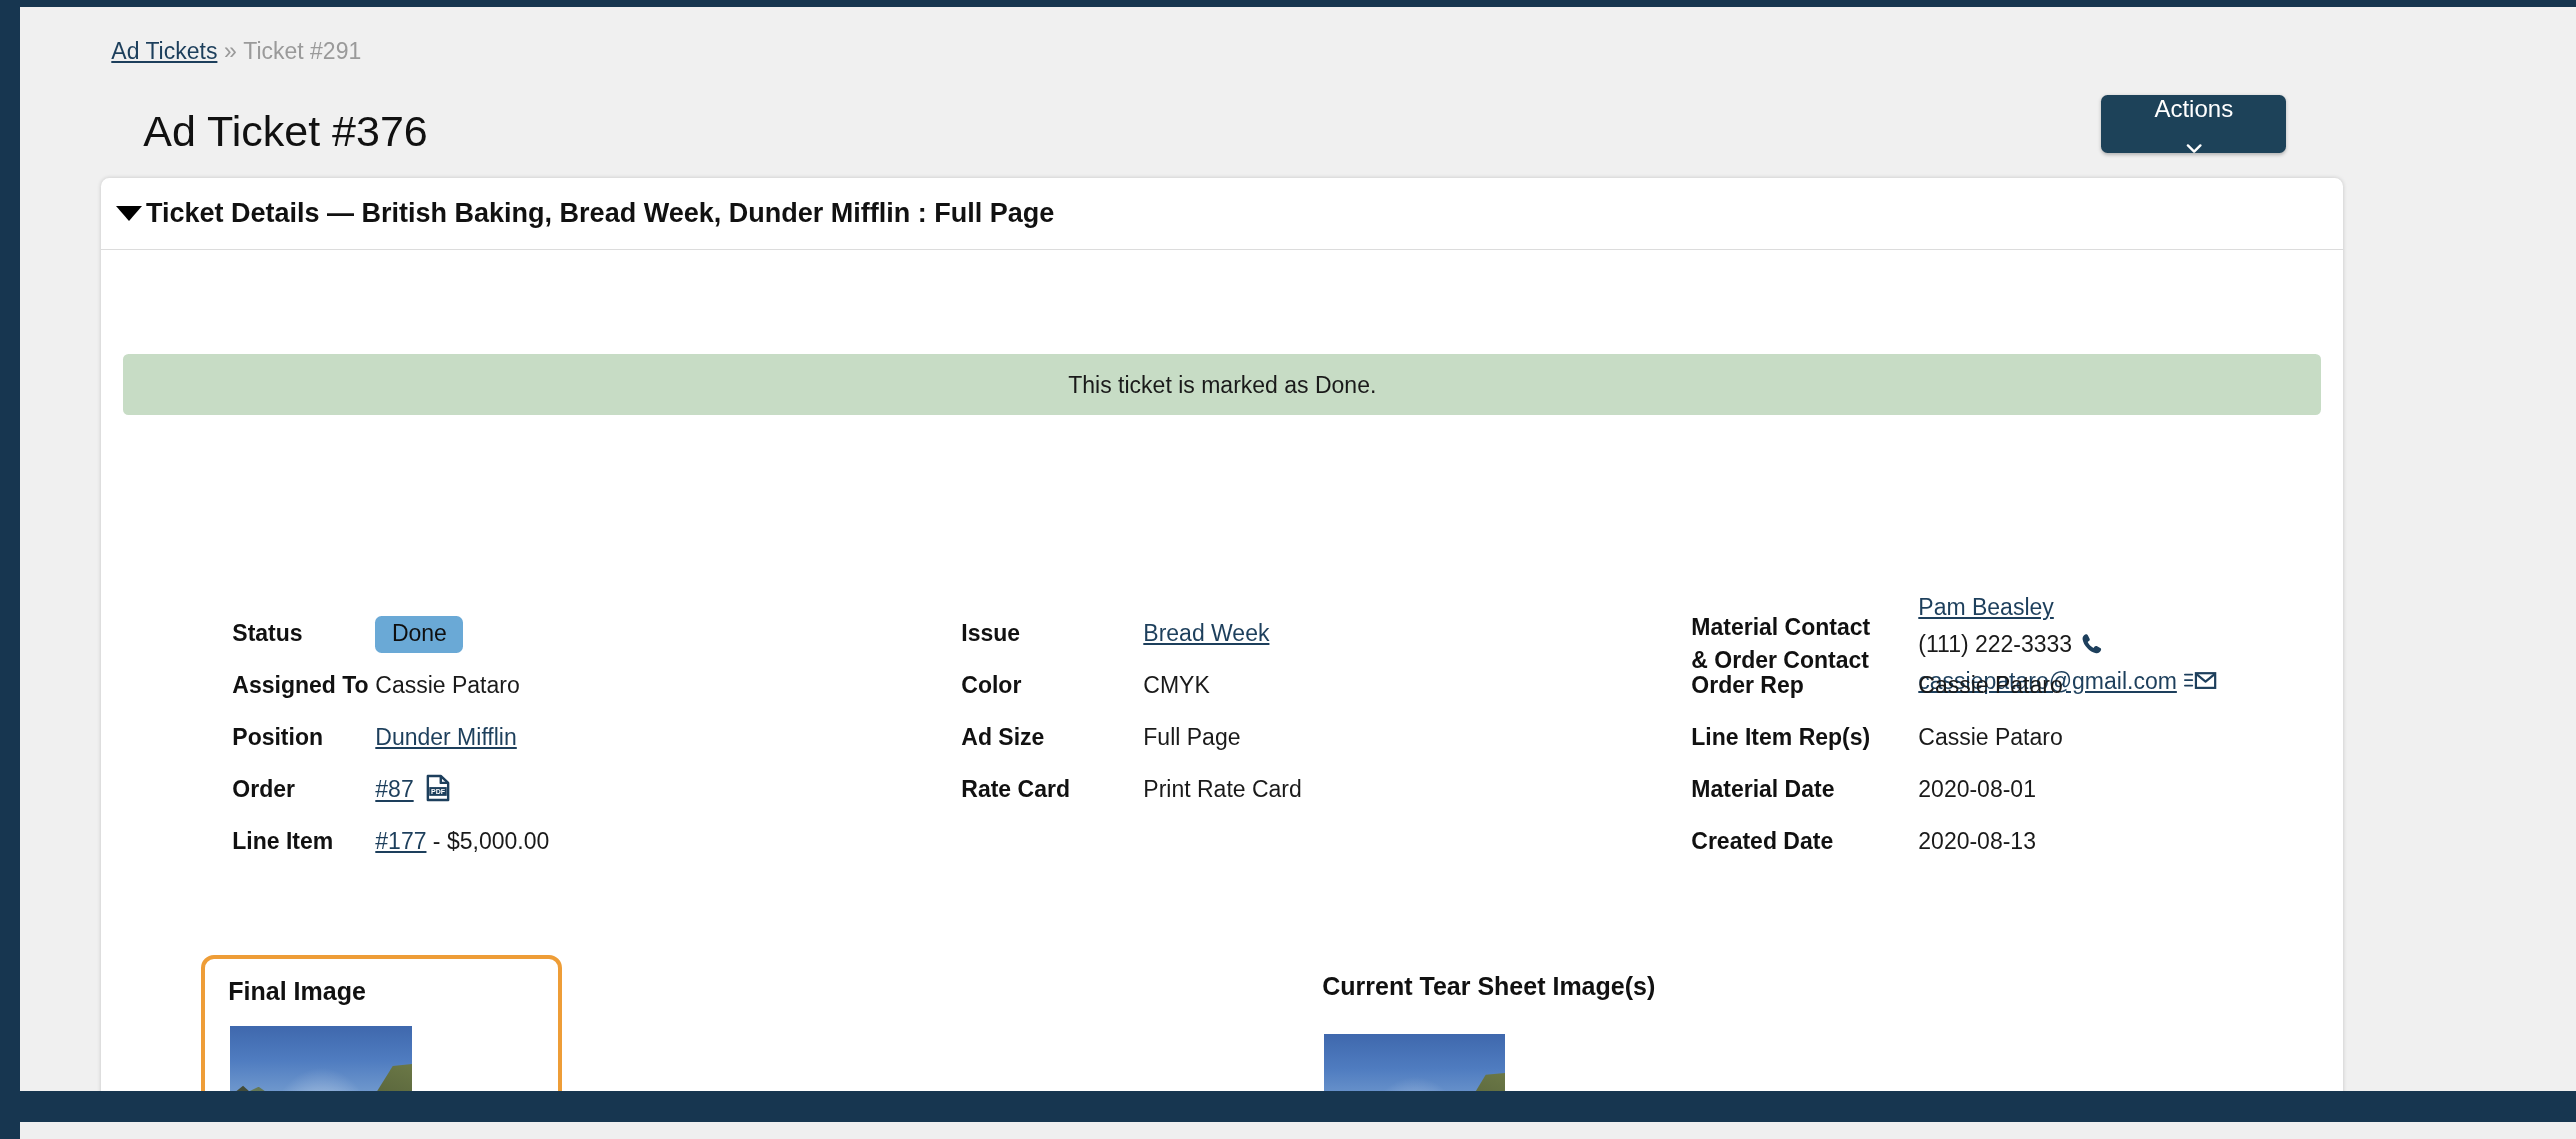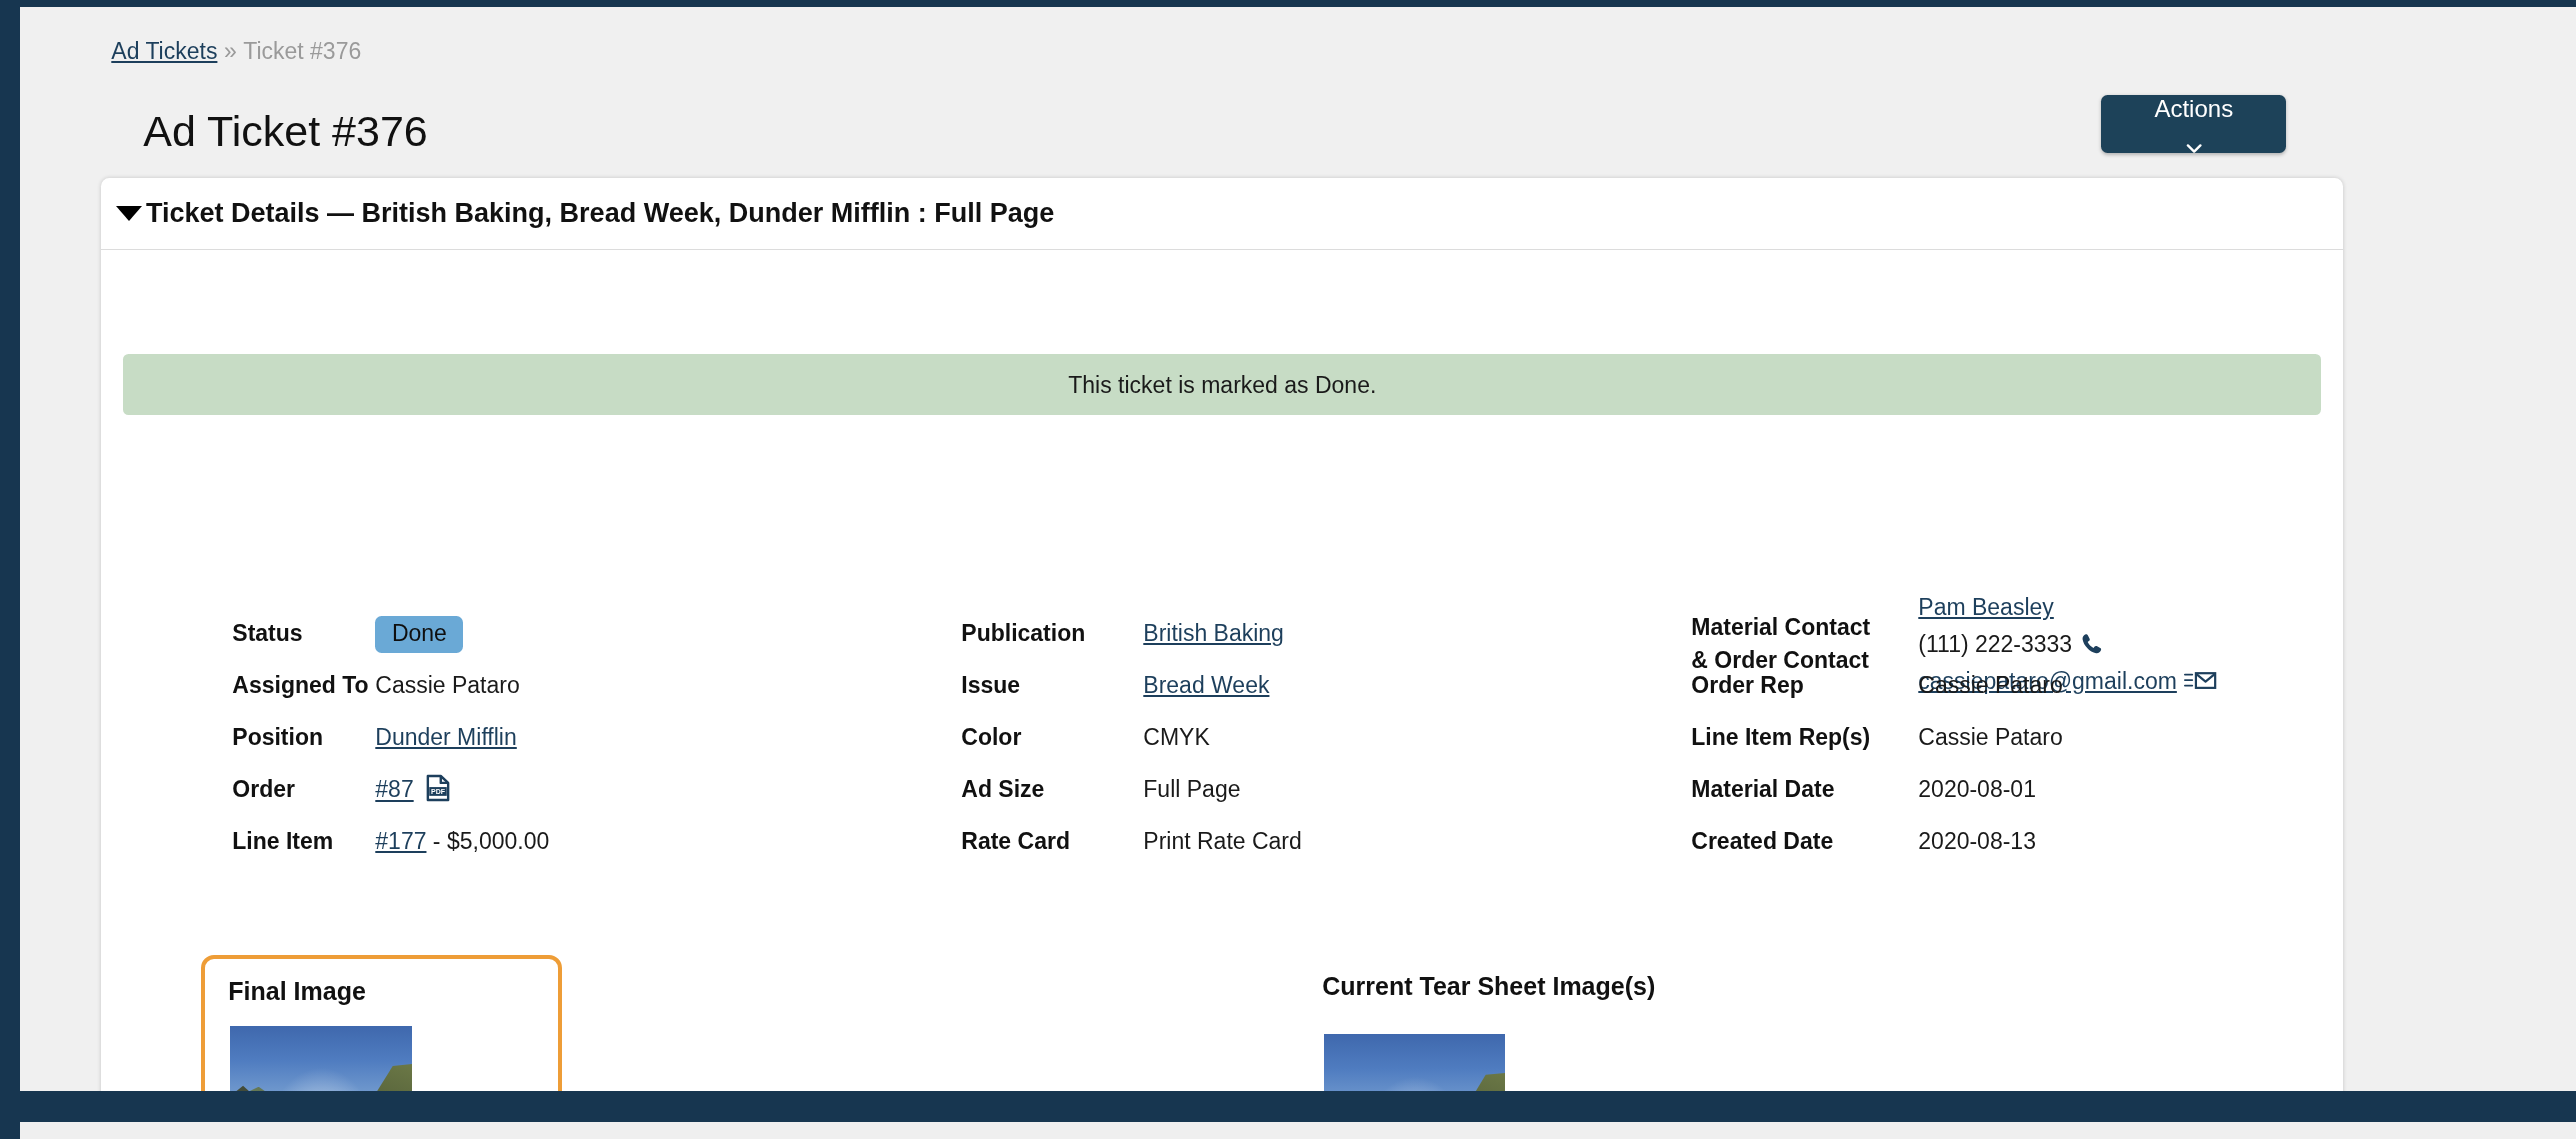--- a/index.html
+++ b/index.html
@@ -252,21 +252,21 @@
 </style>
 </head>
 <body>
 
 <div id="top-strip"></div>
 <div id="left-strip"></div>
 
 <div id="page">
 
   <div id="breadcrumb">
-    <a class="crumb-link" href="#">Ad Tickets</a><span class="crumb-sep">»</span><span class="crumb-current">Ticket #376</span>
+    <a class="crumb-link" href="#">Ad Tickets</a><span class="crumb-sep">»</span><span class="crumb-current">Ticket #291</span>
   </div>
 
   <h1 id="page-title">Ad Ticket #376</h1>
 
   <div id="actions-button">
     <span class="btn-label">Actions</span>
     <svg class="chev" viewBox="0 0 22 14">
       <path d="M2 2 L11 11 L20 2" fill="none" stroke="#ffffff" stroke-width="3.4" stroke-linecap="round" stroke-linejoin="round"></path>
     </svg>
   </div>
@@ -316,26 +316,20 @@
         <div class="frow">
           <span class="flabel">Line Item</span>
           <span class="fvalue">
             <a class="lnk" href="#">#177</a>
             <span>- $5,000.00</span>
           </span>
         </div>
       </div>
 
       <div class="field-col" id="col-mid">
-        <div class="frow">
-          <span class="flabel">Publication</span>
-          <span class="fvalue">
-            <a class="lnk" href="#">British Baking</a>
-          </span>
-        </div>
         <div class="frow">
           <span class="flabel">Issue</span>
           <span class="fvalue">
             <a class="lnk" href="#">Bread Week</a>
           </span>
         </div>
         <div class="frow">
           <span class="flabel">Color</span>
           <span class="fvalue">CMYK</span>
         </div>

